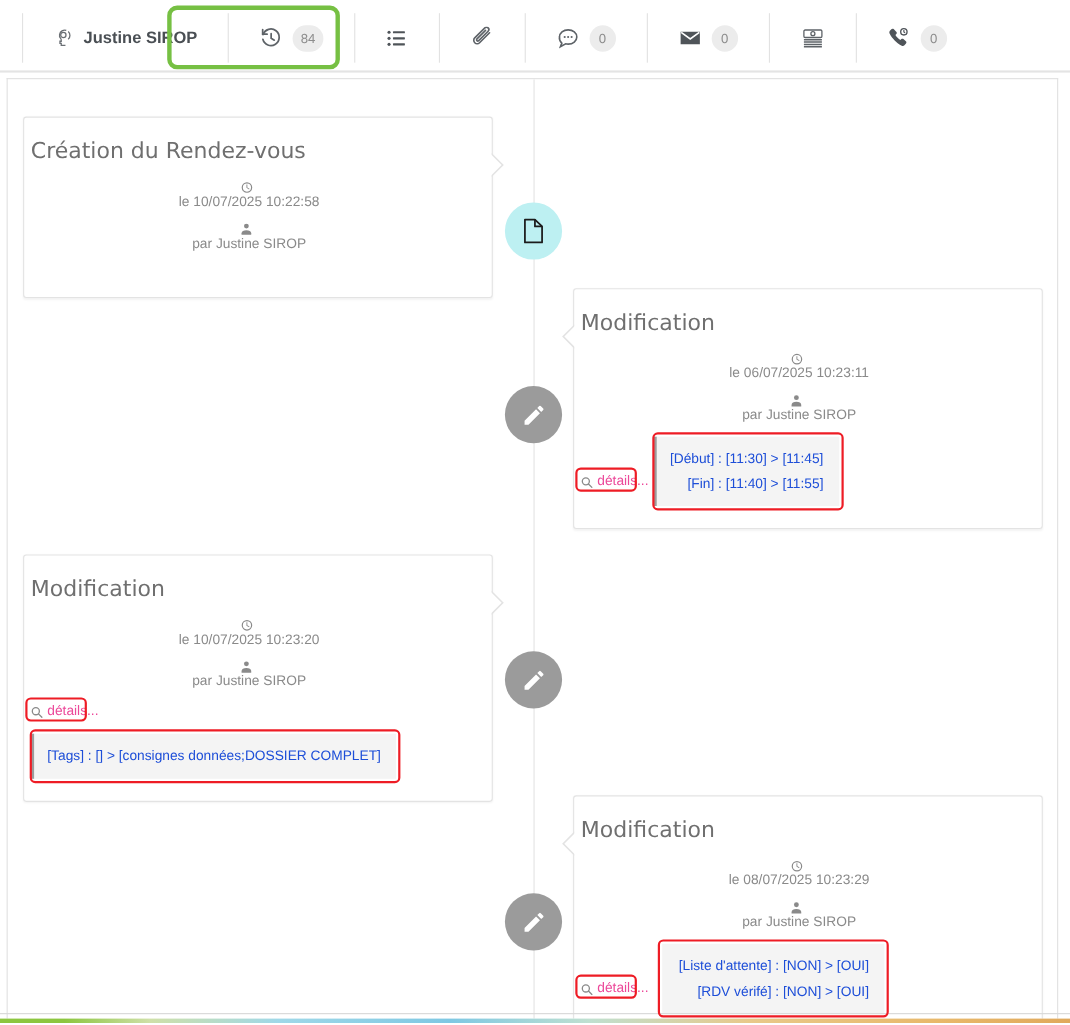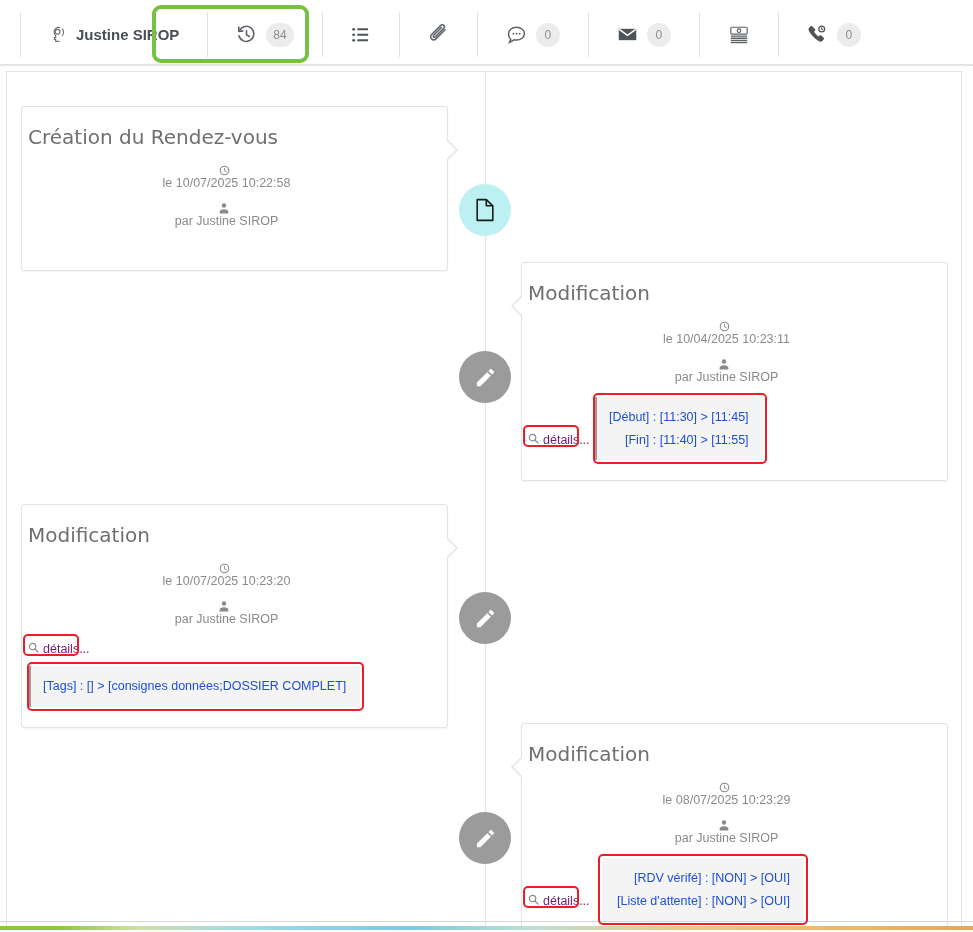--- a/index.html
+++ b/index.html
@@ -161,23 +161,23 @@
     color: #8a8a8a;
     margin-bottom: 13px;
     display: flex;
     align-items: center;
     flex-direction: column;
   }
   .card-meta .mi { margin-right: 5px; display: inline-flex; }
 
   .details-link {
     display: inline-flex;
-    align-items: flex-start;
+    align-items: flex-end;
     font-size: 12.5px;
-    color: #701a75;
+    color: #ec4899;
     text-decoration: none;
     cursor: pointer;
     position: relative;
   }
   .details-link .mi { margin-right: 4px; }
 
   .details-row { margin-bottom: 9px; position: relative; display: inline-block; }
 
   .changes {
     background: #f4f4f4;
@@ -365,21 +365,21 @@
     <div class="tl-card right" style="top:190px;">
       <div class="arrow l-out"></div>
       <div class="arrow l-in"></div>
       <h2 class="card-title">Modification</h2>
       <div class="card-meta">
         <span class="mi">
           <svg class="ico" width="11" height="11" viewBox="0 0 24 24" fill="#8a8a8a">
             <path d="M12 1.5A10.5 10.5 0 1 0 22.5 12 10.5 10.5 0 0 0 12 1.5zm0 18.6A8.1 8.1 0 1 1 20.1 12 8.1 8.1 0 0 1 12 20.1zM12.8 6h-1.8v6.6l5.2 3.2.9-1.5-4.3-2.6z"></path>
           </svg>
         </span>
-        <span>le 10/04/2025 10:23:11</span>
+        <span>le 06/07/2025 10:23:11</span>
       </div>
       <div class="card-meta">
         <span class="mi">
           <svg class="ico" width="10" height="11" viewBox="0 0 20 22" fill="#8a8a8a">
             <circle cx="10" cy="5" r="4.4"></circle>
             <path d="M1.2 21v-2.8C1.2 14.6 5.1 12.6 10 12.6s8.8 2 8.8 5.6V21z"></path>
           </svg>
         </span>
         <span>par Justine SIROP</span>
       </div>
@@ -486,22 +486,22 @@
             <svg class="ico" width="11" height="11" viewBox="0 0 24 24" fill="none" stroke="#8a8a8a" stroke-width="2.6">
               <circle cx="10" cy="10" r="7"></circle>
                 <path d="M15.2 15.2 22 22" stroke-linecap="round"></path>
             </svg>
           </span>
           <span>détails...</span>
         </a>
         <span class="hl-red" style="left:-5px; top:-5px; width:56px; height:22px;"></span>
       </div>
       <div class="changes noborder" style="margin-left:8px;">
+        <div class="change-line">[Liste d'attente] : [NON] &gt; [OUI]</div>
         <div class="change-line">[RDV vérifé] : [NON] &gt; [OUI]</div>
-        <div class="change-line">[Liste d'attente] : [NON] &gt; [OUI]</div>
         <span class="hl-red" style="left:-4px; top:-4px; right:-4px; bottom:-4px;"></span>
       </div>
     </div>
     <div class="tl-badge edit" style="top:740px;">
       <span>
         <svg class="ico" width="23" height="23" viewBox="0 0 24 24" fill="#ffffff">
           <path d="M3 17.3V21h3.7L17.6 10.1l-3.7-3.7L3 17.3zM20.7 7.1c.4-.4.4-1 0-1.4l-2.4-2.4a1 1 0 0 0-1.4 0l-1.8 1.8 3.7 3.7 1.9-1.7z"></path>
         </svg>
       </span>
     </div>

